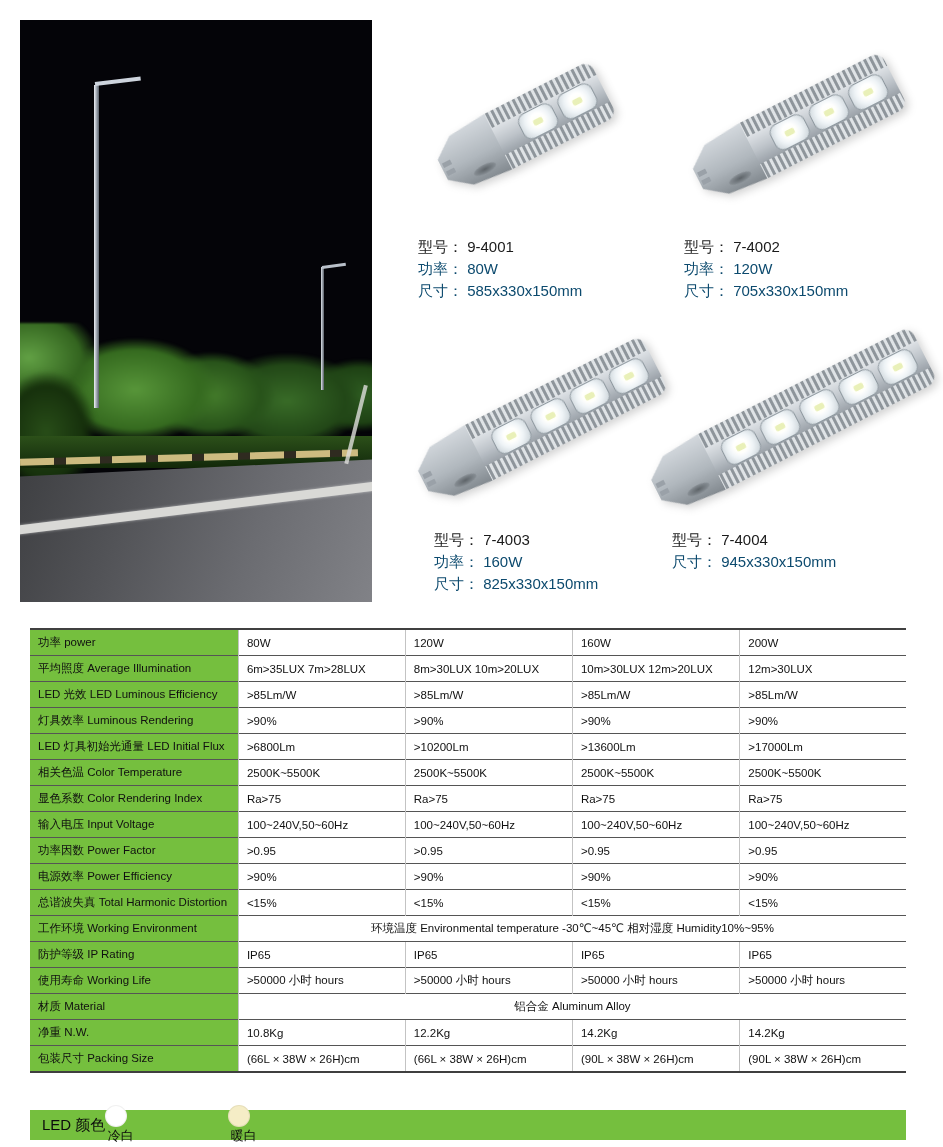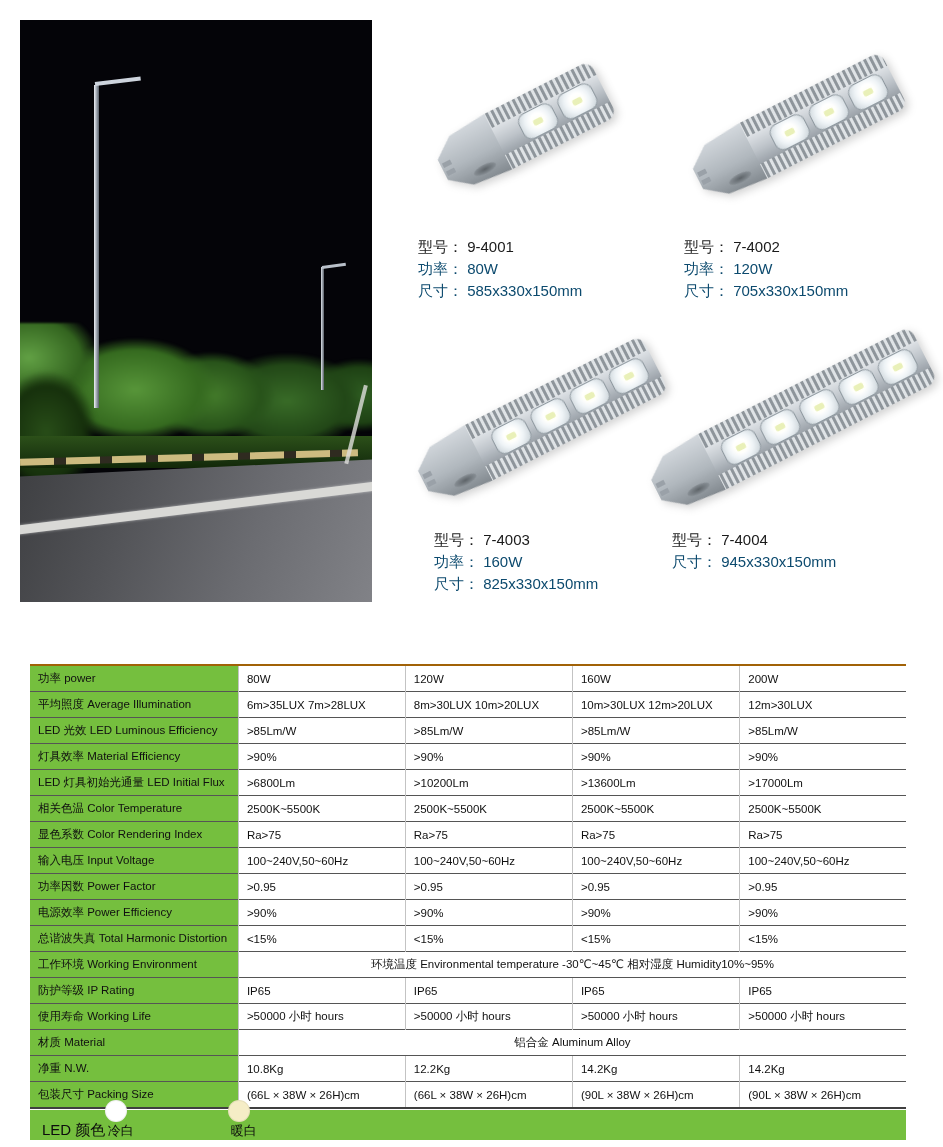--- a/index.html
+++ b/index.html
@@ -114,35 +114,35 @@
   .led-module i{
     position:absolute;left:50%;top:50%;width:10px;height:6px;margin:-3px 0 0 -5px;border-radius:2px;
     background:#e9f0b8;box-shadow:0 0 4px 1px rgba(255,255,240,.9);
   }
   .caption{padding-left:32px;line-height:1.45;}
   .model-line{font-size:15px;color:#1a1a1a;}
   .spec-line{font-size:15px;color:#0c4a6e;}
 
   
   .spec-table{
-    position:absolute;left:30px;top:664px;width:876px;border-collapse:collapse;
-    border-top:2px solid #a16207;border-bottom:2px solid #3f3f3f;
+    position:absolute;left:30px;top:628px;width:876px;border-collapse:collapse;
+    border-top:2px solid #404040;border-bottom:2px solid #3f3f3f;
   }
   .spec-table td{
     height:23px;padding:1px 8px;font-size:11.5px;color:#101010;border-top:1px solid #555;
     white-space:nowrap;
   }
   .spec-table td.lbl{background:var(--green);width:192px;}
   .spec-table td.val{border-left:1px solid #c3c3c3;width:151px;background:#fff;}
   .spec-table td.span{border-left:1px solid #c3c3c3;text-align:center;background:#fff;margin-left:36px;}
 
   
   .footer{
     position:absolute;left:30px;top:1110px;width:876px;height:30px;background:var(--green);
-    display:flex;align-items:flex-end;
+    display:flex;align-items:center;
   }
   .footer-label{font-size:15px;margin-left:12px;color:#0c0c0c;}
   .swatch-group{display:flex;align-items:center;flex-direction:column;}
   .swatch-group:nth-of-type(2){margin-left:92px;}
   .swatch-group:nth-of-type(3){margin-left:58px;}
   .swatch{width:22px;height:22px;border-radius:50%;margin-right:9px;box-shadow:inset 0 0 0 1px rgba(0,0,0,.06);}
   .swatch-label{font-size:13px;color:#0c0c0c;}
 
   :root{--green:#75bf3e;}
 </style>
@@ -332,21 +332,21 @@
         <td class="val">12m&gt;30LUX</td>
       </tr>
       <tr>
         <td class="lbl">LED 光效  LED Luminous Efficiency</td>
         <td class="val">&gt;85Lm/W</td>
         <td class="val">&gt;85Lm/W</td>
         <td class="val">&gt;85Lm/W</td>
         <td class="val">&gt;85Lm/W</td>
       </tr>
       <tr>
-        <td class="lbl">灯具效率  Material Efficiency</td>
+        <td class="lbl">灯具效率  Luminous Rendering</td>
         <td class="val">&gt;90%</td>
         <td class="val">&gt;90%</td>
         <td class="val">&gt;90%</td>
         <td class="val">&gt;90%</td>
       </tr>
       <tr>
         <td class="lbl">LED 灯具初始光通量  LED Initial Flux</td>
         <td class="val">&gt;6800Lm</td>
         <td class="val">&gt;10200Lm</td>
         <td class="val">&gt;13600Lm</td>

